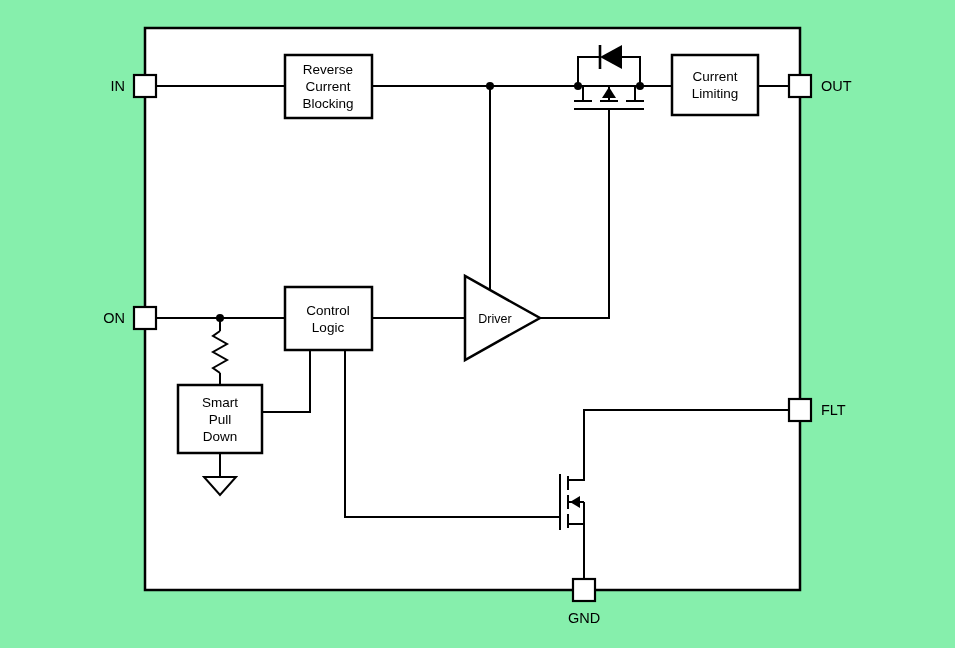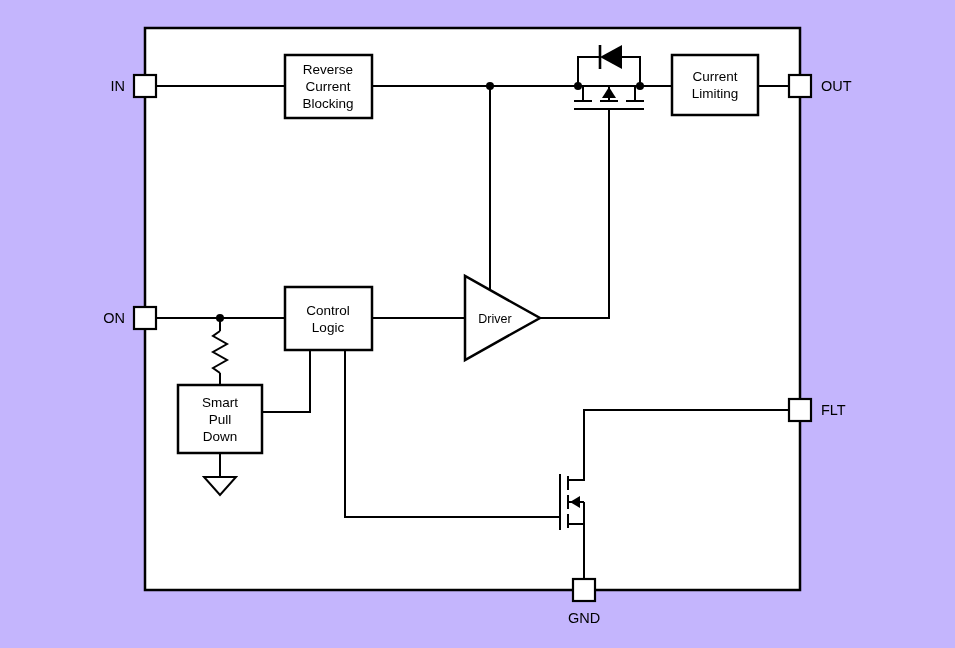--- a/index.html
+++ b/index.html
@@ -5,21 +5,21 @@
   html, body {
     margin: 0;
     padding: 0;
     background: #ffffff;
     font-family: "Liberation Sans", sans-serif;
   }
   .canvas {
     position: relative;
     width: 955px;
     height: 648px;
-    background: #c4b5fd;
+    background: #86efac;
     overflow: hidden;
   }
   svg { display: block; }
   text {
     font-family: "Liberation Sans", sans-serif;
     fill: #000000;
   }
   .block-label { font-size: 13.5px; }
   .pin-label   { font-size: 14.5px; }
   .driver-label{ font-size: 12.5px; }

